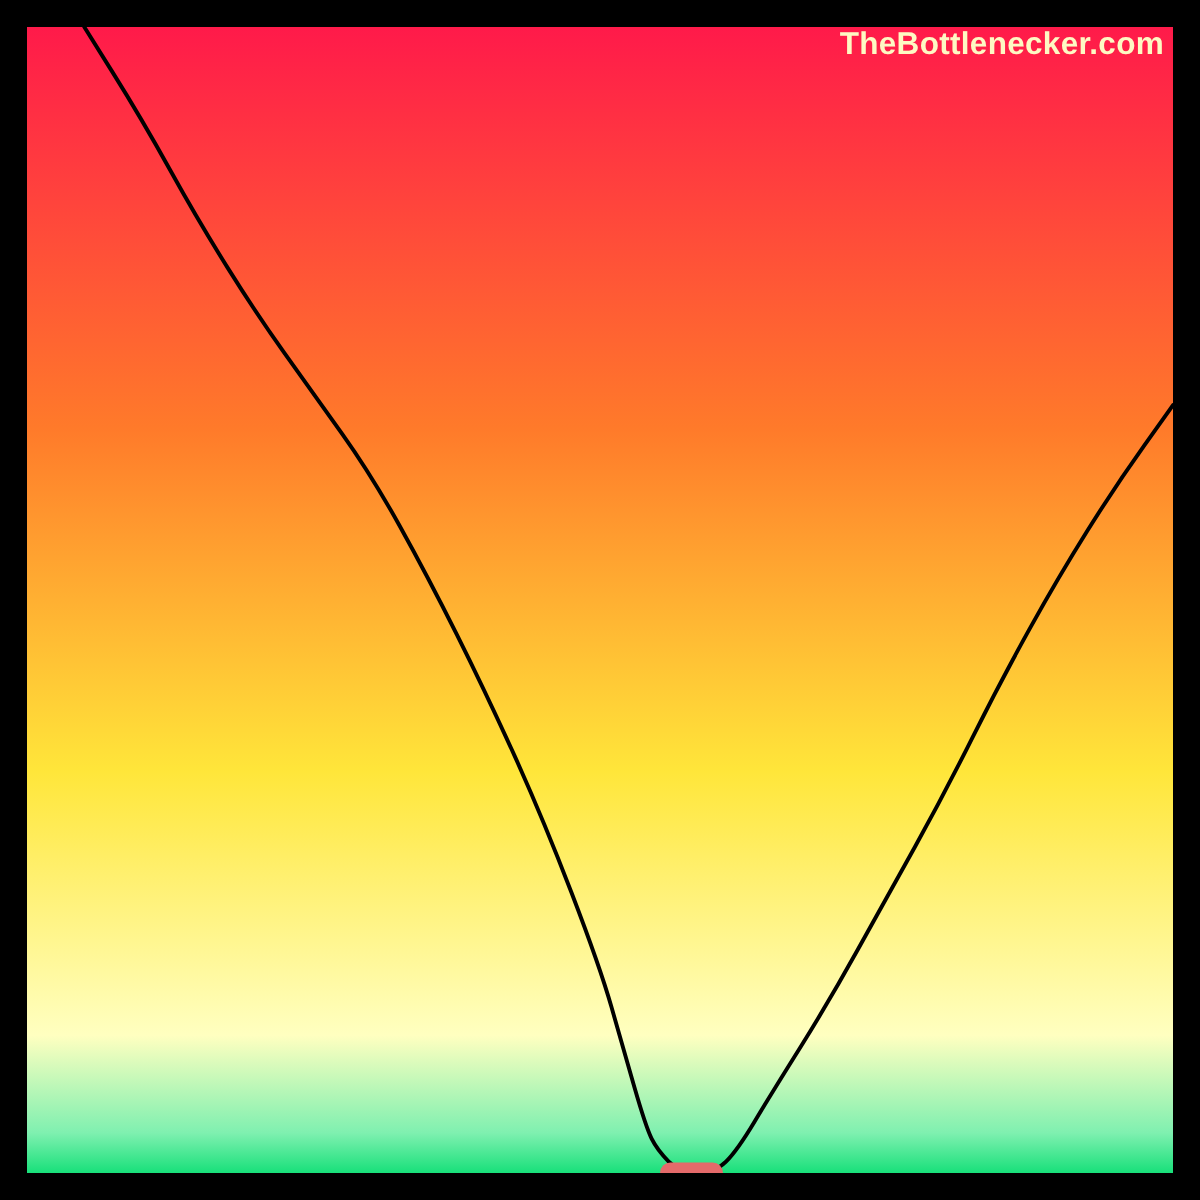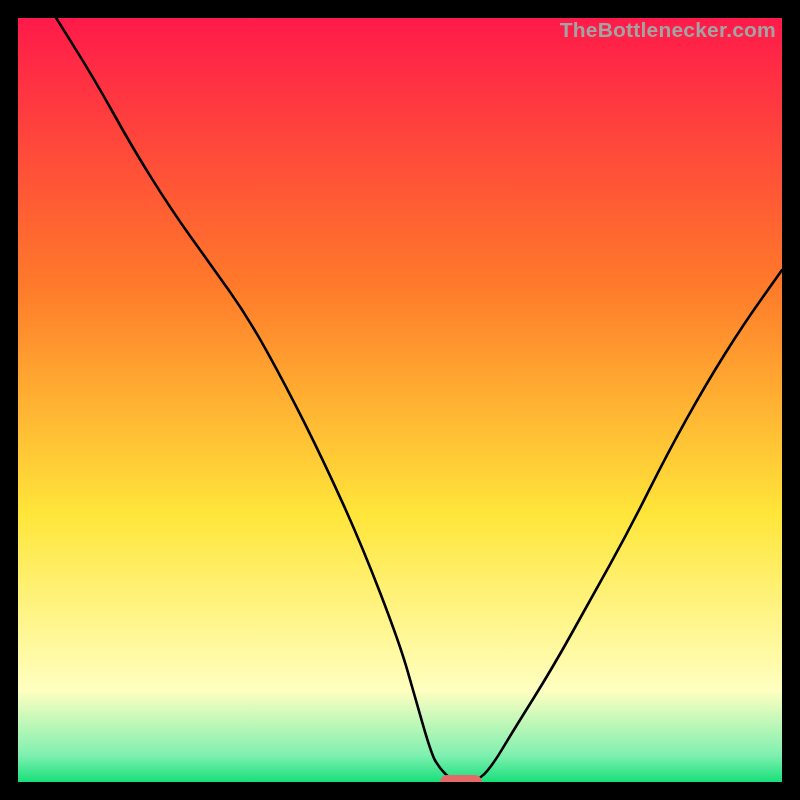--- a/index.html
+++ b/index.html
@@ -33,21 +33,21 @@
     width: 100%;
     height: 100%;
   }
   .attribution {
     position: absolute;
     top: 0;
     right: 6px;
     font-family: Arial, Helvetica, sans-serif;
     font-size: 21px;
     font-weight: bold;
-    color: #a3a3a3;
+    color: #fef9c3;
     letter-spacing: 0.2px;
     user-select: none;
   }
   svg.curve {
     position: absolute;
     left: 0;
     top: 0;
     width: 100%;
     height: 100%;
     overflow: visible;

